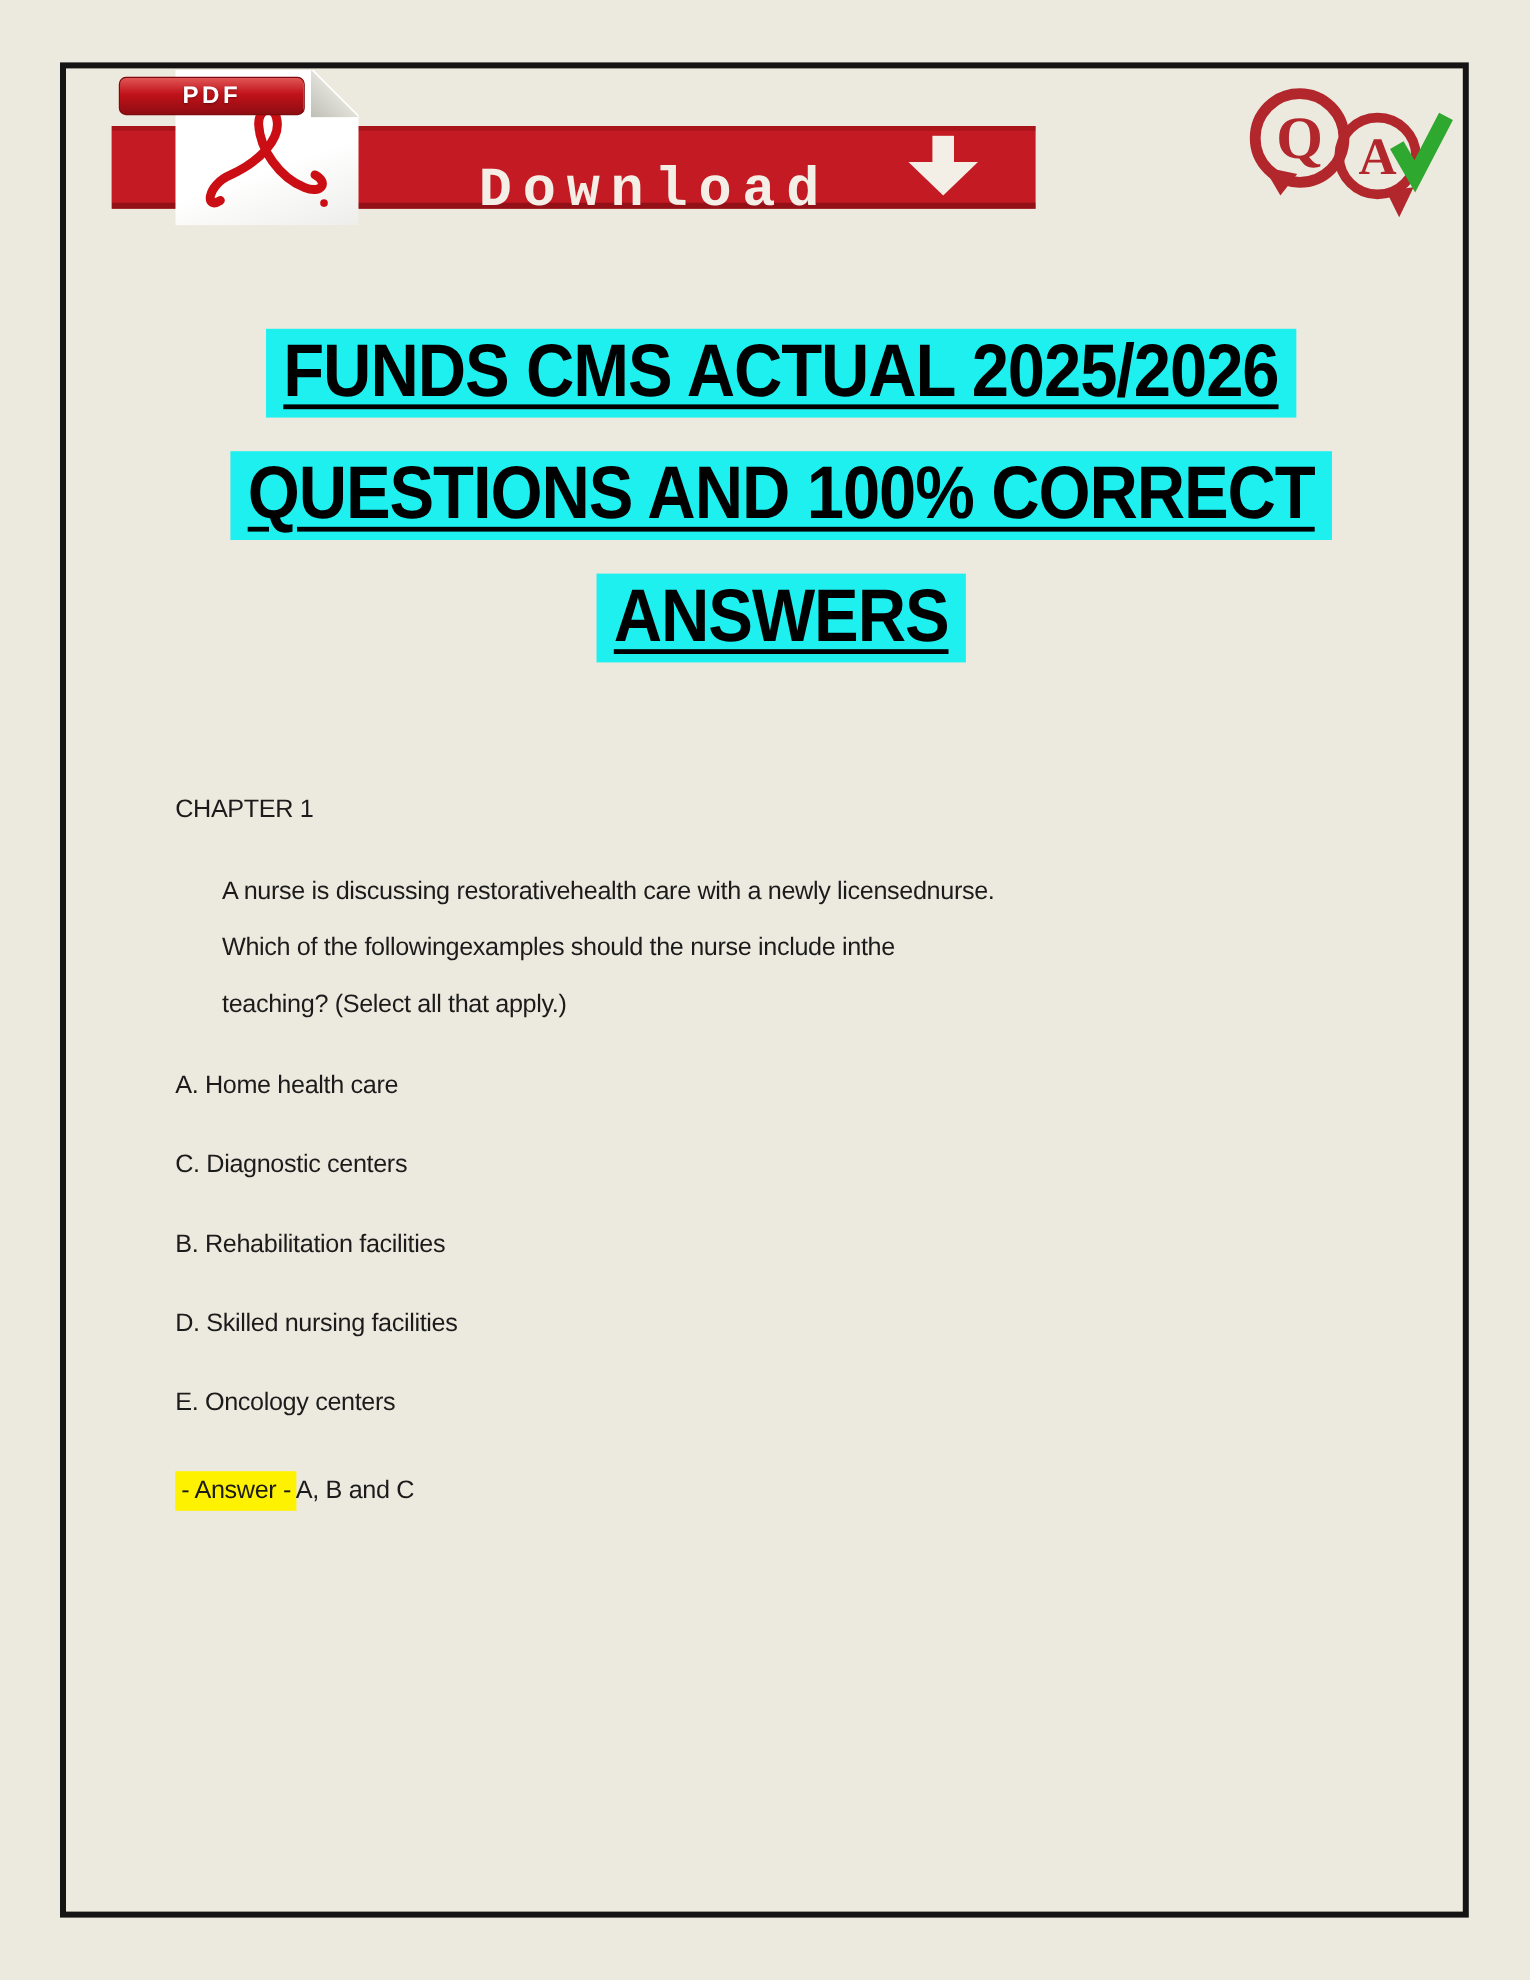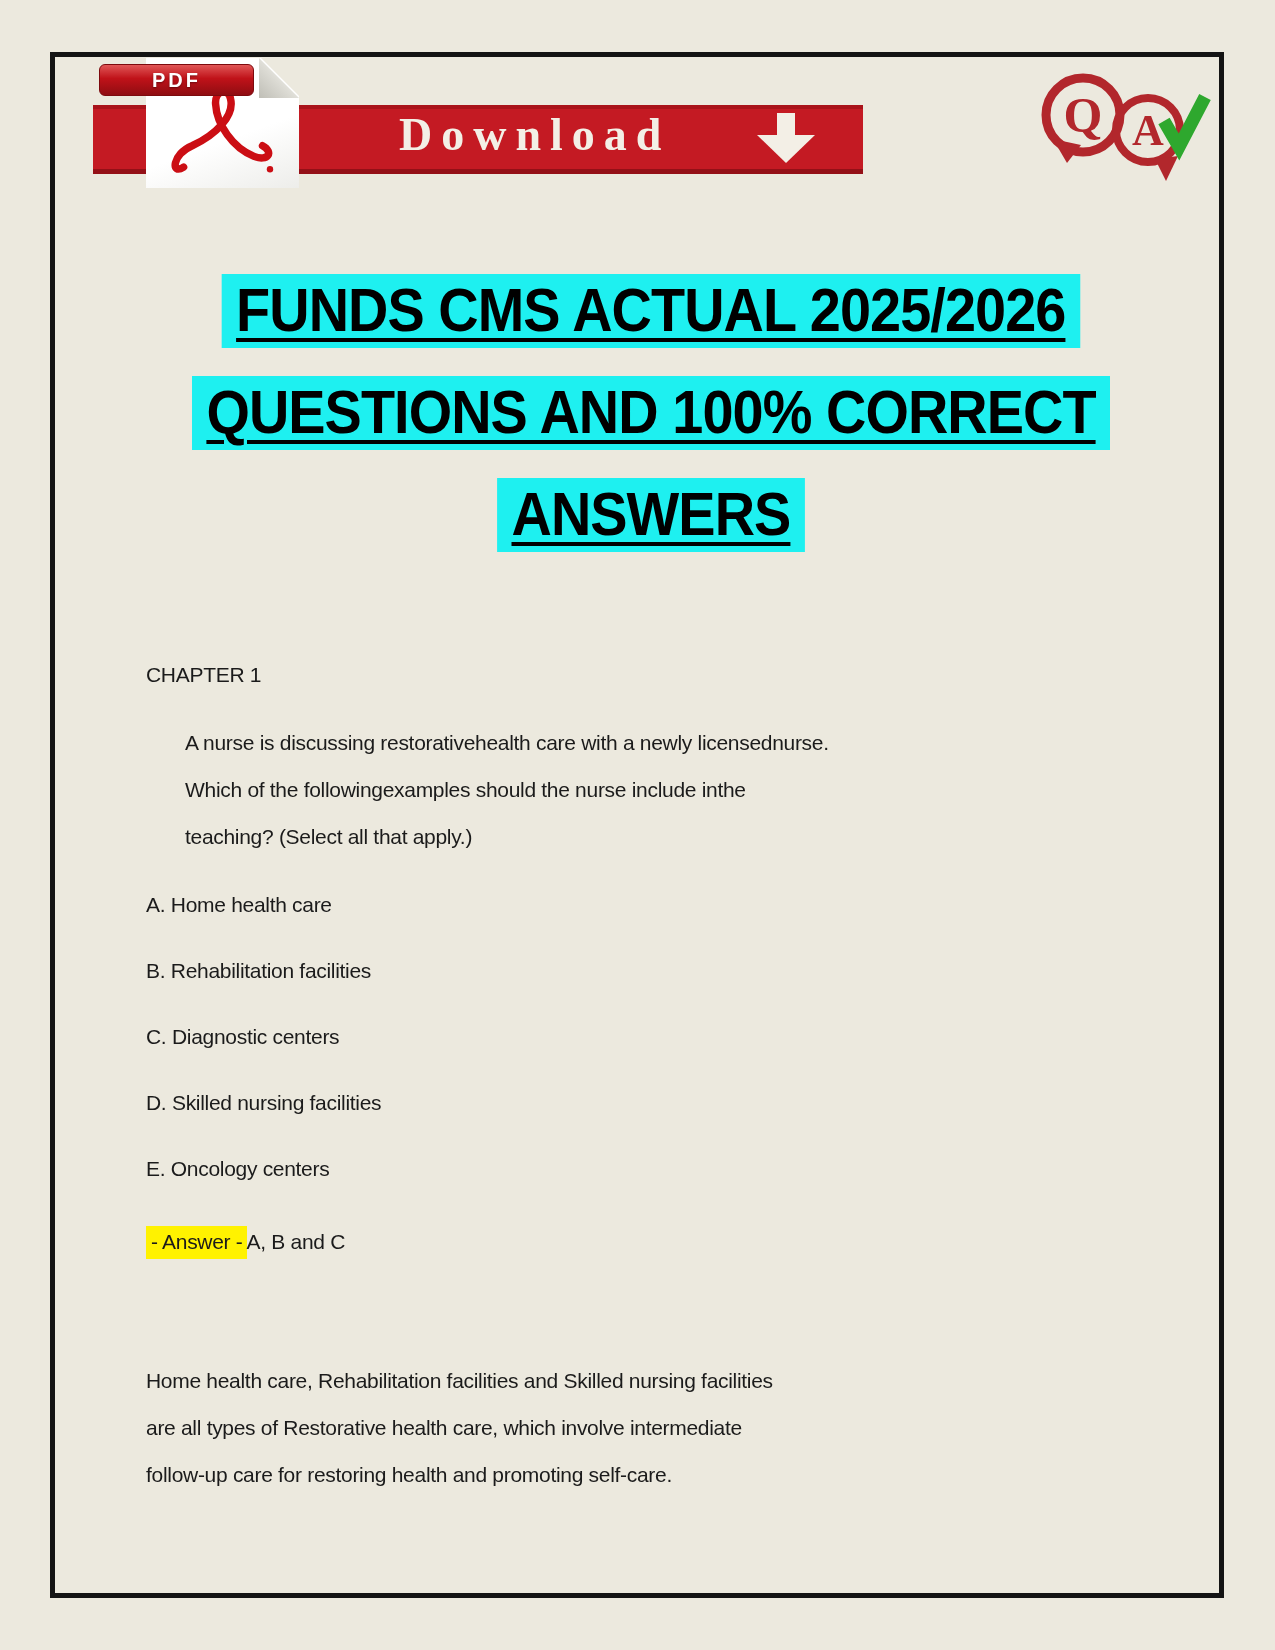--- a/index.html
+++ b/index.html
@@ -19,23 +19,23 @@
   }
   
   .dl-band {
     position:absolute; left:38px; top:48px;
     width:770px; height:69px;
     background:#c41a23;
     box-shadow: inset 0 4px 0 rgba(120,8,12,.35), inset 0 -5px 0 rgba(90,5,8,.45);
     z-index:1; cursor:pointer; border:none;
   }
   .dl-label {
-    position:absolute; left:306px; top:3px;
+    position:absolute; left:306px; top:28px;
     color:#f3efe6; font-weight:bold; font-size:46px; letter-spacing:9px;
-    font-family:Liberation Serif, serif;
+    font-family:Liberation Mono, monospace;
   }
   .dl-arrow { position:absolute; left:662px; top:8px; }
   .page-icon {
     position:absolute; left:91px; top:1px;
     width:153px; height:130px;
     background:linear-gradient(160deg,#ffffff 60%,#ededea 100%);
     clip-path:polygon(0 0, 115px 0, 100% 38px, 100% 100%, 0 100%);
     box-shadow:2px 3px 5px rgba(0,0,0,.2);
     z-index:2;
   }
@@ -148,29 +148,24 @@
   <div class="chapter bodytext">CHAPTER 1</div>
 
   <div class="question bodytext">
     <div>A nurse is discussing restorativehealth care with a newly licensednurse.</div>
     <div>Which of the followingexamples should the nurse include inthe</div>
     <div>teaching? (Select all that apply.)</div>
   </div>
 
   <div class="options bodytext">
     <div class="opt">A. Home health care</div>
+    <div class="opt">C. Diagnostic centers</div>
     <div class="opt">B. Rehabilitation facilities</div>
-    <div class="opt">C. Diagnostic centers</div>
     <div class="opt">D. Skilled nursing facilities</div>
     <div class="opt">E. Oncology centers</div>
   </div>
 
   <div class="answer-line bodytext">
     <span class="answer-hl">- Answer -</span><span>A, B and C</span>
   </div>
 
-  <div class="explanation bodytext">
-    <div>Home health care, Rehabilitation facilities and Skilled nursing facilities</div>
-    <div>are all types of Restorative health care, which involve intermediate</div>
-    <div>follow-up care for restoring health and promoting self-care.</div>
-  </div>
 
 </div>
 
 </body></html>

